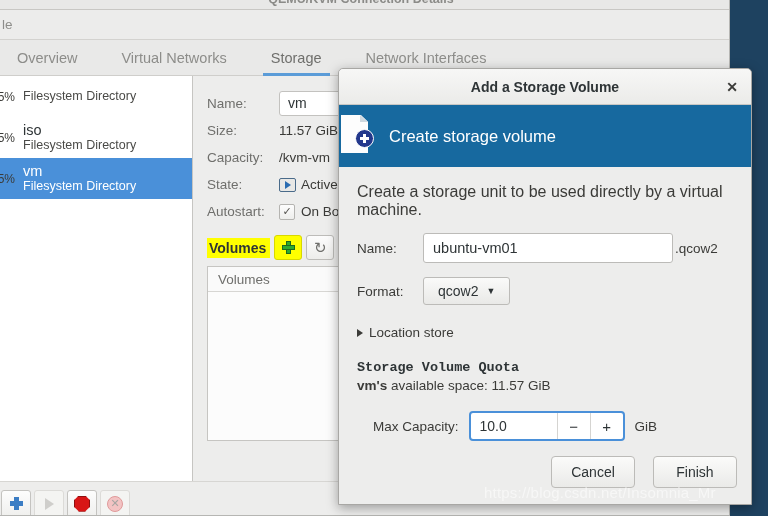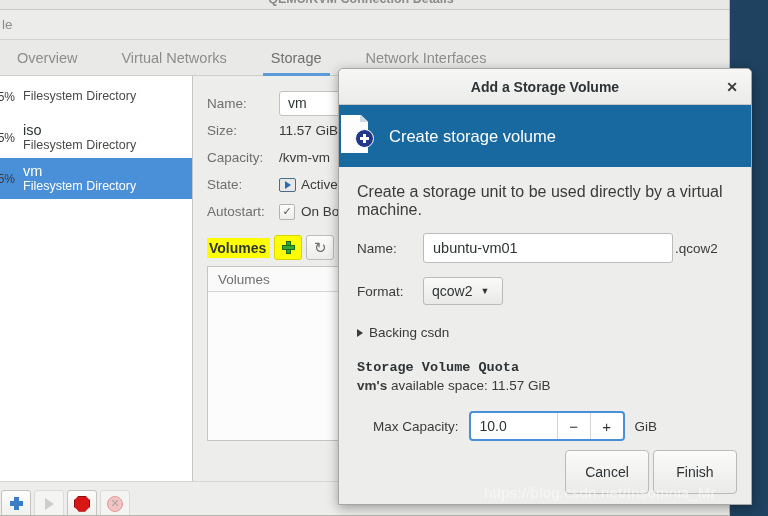--- a/index.html
+++ b/index.html
@@ -381,21 +381,21 @@
     line-height: 28px;
   }
   #vol-ext { font-size: 13.5px; color: #3b3b38; margin-left: 2px; }
   #format-select {
     height: 28px;
     min-width: 80px;
     border: 1px solid #bcbbb8;
     border-radius: 3px;
     background: linear-gradient(#fafaf9,#e9e9e7);
     display:flex;align-items:center;
-    padding: 0 8px;
+    padding: 0 14px;
     font-size: 14px;
     color: #2e3436;
     box-sizing: border-box;
   }
   .caret { margin-left: 8px; font-size: 9px; color: #2e3436; }
 
   #backing-store {
     margin-top: 20px;
     font-size: 13.5px;
     color: #3b3b38;
@@ -452,28 +452,28 @@
     left: 0; right: 0; bottom: 0;
     height: 64px;
     display: flex;
     align-items: center;
     justify-content: flex-end;
     padding-right: 14px;
     box-sizing: border-box;
   }
   .dlg-btn {
     min-width: 84px;
-    height: 44px;
+    height: 32px;
     border: 1px solid #bcbbb8;
     border-radius: 4px;
     background: linear-gradient(#fbfbfa,#eaeae8);
     display:flex;align-items:center;justify-content:center;
     font-size: 14px;
     color: #2e3436;
-    margin-left: 4px;
+    margin-left: 18px;
     box-sizing: border-box;
   }
 
   #watermark {
     position: absolute;
     left: 484px; top: 484px;
     font-size: 15px;
     color: rgba(255,255,255,.55);
     white-space: nowrap;
     letter-spacing: .2px;
@@ -611,21 +611,21 @@
     <div class="d-row">
       <div class="d-label">Format:</div>
       <div id="format-select">
         <span>qcow2</span>
         <span class="caret">▼</span>
       </div>
     </div>
 
     <div id="backing-store">
       <span class="tri-right"></span>
-      <span>Backing csdn</span>
+      <span>Location store</span>
     </div>
 
     <div id="quota-title">Storage Volume Quota</div>
     <div id="quota-space"><b>vm's</b><span> available space: 11.57 GiB</span></div>
 
     <div id="capacity-row">
       <div id="capacity-label">Max Capacity:</div>
       <div id="spinner">
         <div id="spin-value">10.0</div>
         <div class="spin-btn">−</div>

